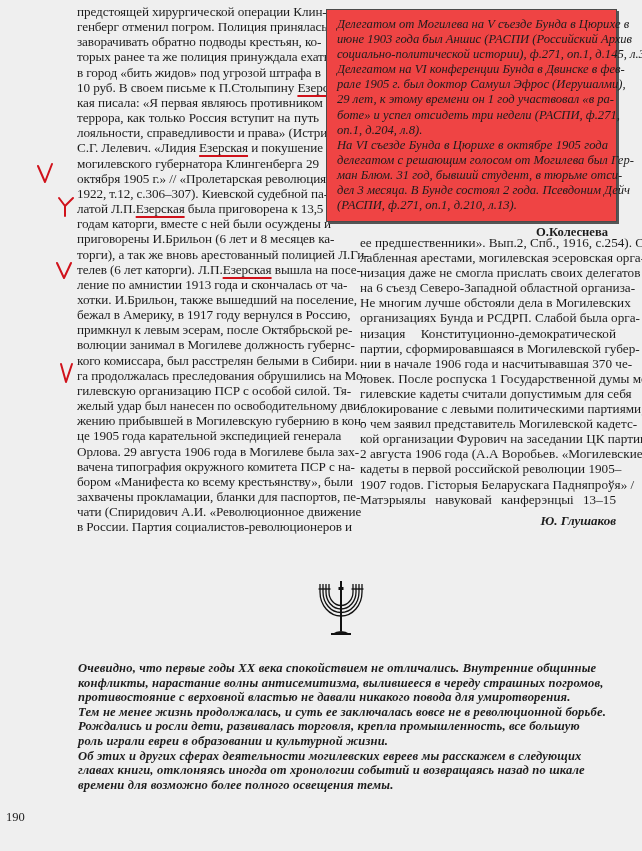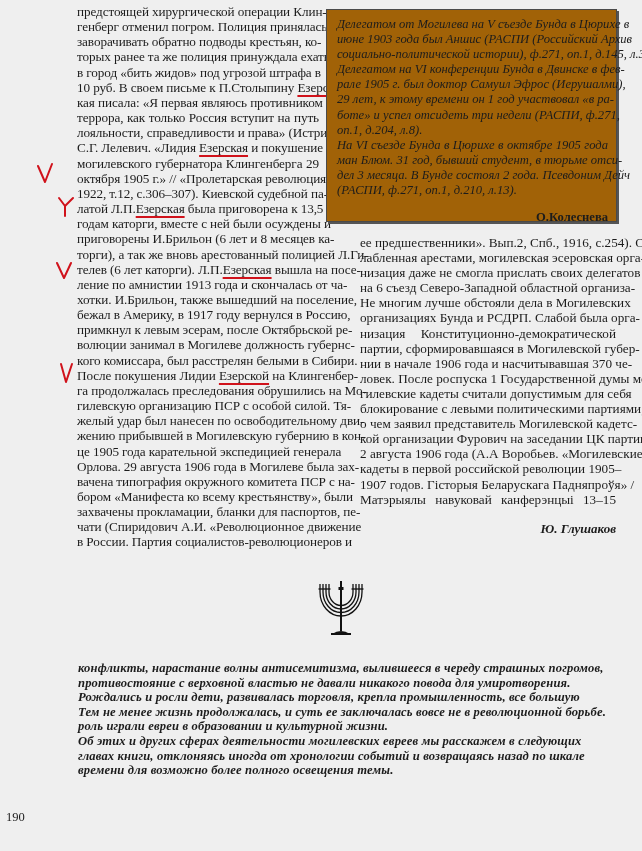--- a/index.html
+++ b/index.html
@@ -48,21 +48,21 @@
     }
     
     .sidebox {
       position: absolute;
       left: 326px;
       top: 9px;
       width: 291px;
       height: 213px;
       border: 1px solid #4a4a4a;
       box-shadow: 2px 2px 0 #555;
-      background: #a16207;
+      background: #ef4444;
       box-sizing: border-box;
       padding: 7px 8px 0 10px;
       font-style: italic;
       font-size: 12.6px;
       line-height: 15.1px;
     }
     .sidebox .ln {
       display: block;
       white-space: nowrap;
       text-align: justify;
@@ -92,21 +92,21 @@
       text-align: justify;
       text-align-last: justify;
     }
     .col-right .ln.last { text-align-last: left; }
     .col-right .sig {
       display: block;
       text-align: right;
       font-weight: bold;
       font-style: italic;
       font-size: 13px;
-      margin-top: 14px;
+      margin-top: 6px;
     }
     
     .menorah {
       position: absolute;
       left: 316px;
       top: 580px;
       width: 50px;
       height: 60px;
     }
     
@@ -162,21 +162,20 @@
       <span class="ln">годам каторги, вместе с ней были осуждены и</span>
       <span class="ln">приговорены И.Брильон (6 лет и 8 месяцев ка-</span>
       <span class="ln">торги), а так же вновь арестованный полицией Л.Ги-</span>
       <span class="ln">телев (6 лет каторги). Л.П.<span class="ul">Езерская</span> вышла на посе-</span>
       <span class="ln">ление по амнистии 1913 года и скончалась от ча-</span>
       <span class="ln">хотки. И.Брильон, также вышедший на поселение,</span>
       <span class="ln">бежал в Америку, в 1917 году вернулся в Россию,</span>
       <span class="ln">примкнул к левым эсерам, после Октябрьской ре-</span>
       <span class="ln">волюции занимал в Могилеве должность губернс-</span>
       <span class="ln">кого комиссара, был расстрелян белыми в Сибири.</span>
-      <span class="ln">После покушения Лидии <span class="ul">Езерской</span> на Клингенбер-</span>
       <span class="ln">га продолжалась преследования обрушились на Мо-</span>
       <span class="ln">гилевскую организацию ПСР с особой силой. Тя-</span>
       <span class="ln">желый удар был нанесен по освободительному дви-</span>
       <span class="ln">жению прибывшей в Могилевскую губернию в кон-</span>
       <span class="ln">це 1905 года карательной экспедицией генерала</span>
       <span class="ln">Орлова. 29 августа 1906 года в Могилеве была зах-</span>
       <span class="ln">вачена типография окружного комитета ПСР с на-</span>
       <span class="ln">бором «Манифеста ко всему крестьянству», были</span>
       <span class="ln">захвачены прокламации, бланки для паспортов, пе-</span>
       <span class="ln">чати (Спиридович А.И. «Революционное движение</span>
@@ -187,20 +186,21 @@
     <div id="sidebox-lines">
         <span class="ln">Делегатом от Могилева на V съезде Бунда в Цюрихе в</span>
         <span class="ln">июне 1903 года был Аншис (РАСПИ (Российский Архив</span>
         <span class="ln">социально-политической истории), ф.271, оп.1, д.145, л.3).</span>
         <span class="ln">Делегатом на VI конференции Бунда в Двинске в фев-</span>
         <span class="ln">рале 1905 г. был доктор Самуил Эфрос (Иерушалми),</span>
         <span class="ln">29 лет, к этому времени он  1 год участвовал «в ра-</span>
         <span class="ln">боте» и успел отсидеть три недели (РАСПИ, ф.271,</span>
         <span class="ln last">оп.1, д.204, л.8).</span>
         <span class="ln">На VI съезде Бунда в Цюрихе в октябре 1905 года</span>
+        <span class="ln">делегатом с решающим голосом от Могилева был Гер-</span>
         <span class="ln">ман Блюм. 31 год, бывший студент, в тюрьме отси-</span>
         <span class="ln">дел 3 месяца. В Бунде состоял 2 года. Псевдоним Дейч</span>
         <span class="ln last">(РАСПИ, ф.271, оп.1, д.210, л.13).</span>
       </div>
     <span class="sig">О.Колеснева</span>
   </div>
 
   <div class="col-right">
     <div id="col-right-lines">
         <span class="ln">ее предшественники». Вып.2, Спб., 1916, с.254). Ос-</span>
@@ -250,24 +250,25 @@
 
       <rect x="24" y="1" width="2" height="50" fill="#111"></rect>
       <rect x="22.5" y="7" width="5" height="3" fill="#111"></rect>
 
       <path d="M16 54 Q25 48 34 54 Z" fill="#111"></path>
       <rect x="15" y="53" width="20" height="2" fill="#111"></rect>
     </svg>
   </div>
 
   <div class="closing" id="closing-lines">
+      <span class="ln">Очевидно, что первые годы XX века спокойствием не отличались. Внутренние общинные</span>
       <span class="ln">конфликты, нарастание волны антисемитизма, вылившееся в череду страшных погромов,</span>
       <span class="ln">противостояние с верховной властью не давали никакого повода для умиротворения.</span>
+      <span class="ln">Тем не менее жизнь продолжалась, и суть ее заключалась вовсе не в революционной борьбе.</span>
       <span class="ln">Рождались и росли дети, развивалась торговля, крепла промышленность, все большую</span>
-      <span class="ln">Тем не менее жизнь продолжалась, и суть ее заключалась вовсе не в революционной борьбе.</span>
       <span class="ln">роль играли евреи в образовании и культурной жизни.</span>
       <span class="ln">Об этих и других сферах деятельности могилевских евреев мы расскажем в следующих</span>
       <span class="ln">главах книги, отклоняясь иногда от хронологии событий и возвращаясь назад по шкале</span>
       <span class="ln">времени для возможно более полного освещения темы.</span>
     </div>
 
   <div class="page-number">190</div>
 
   <div class="check" style="left:36px; top:163px;">
     <svg viewBox="0 0 20 22">

